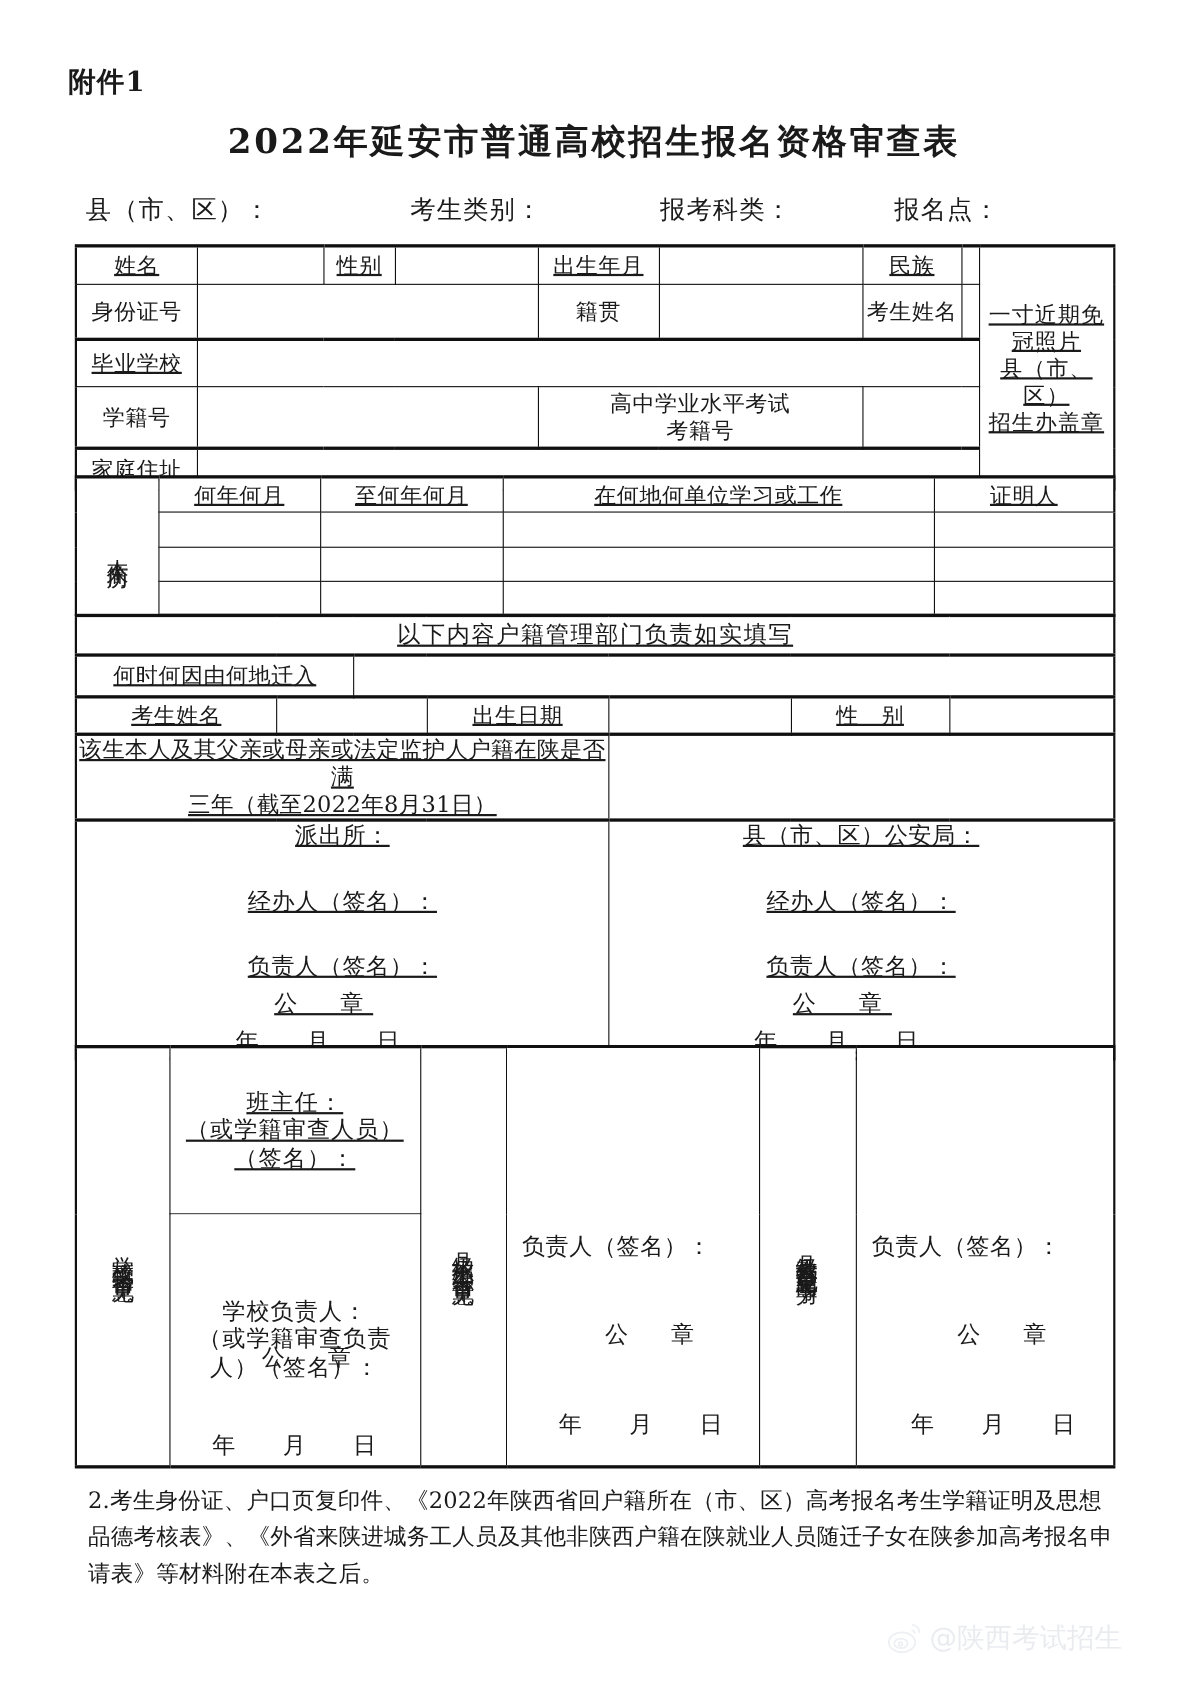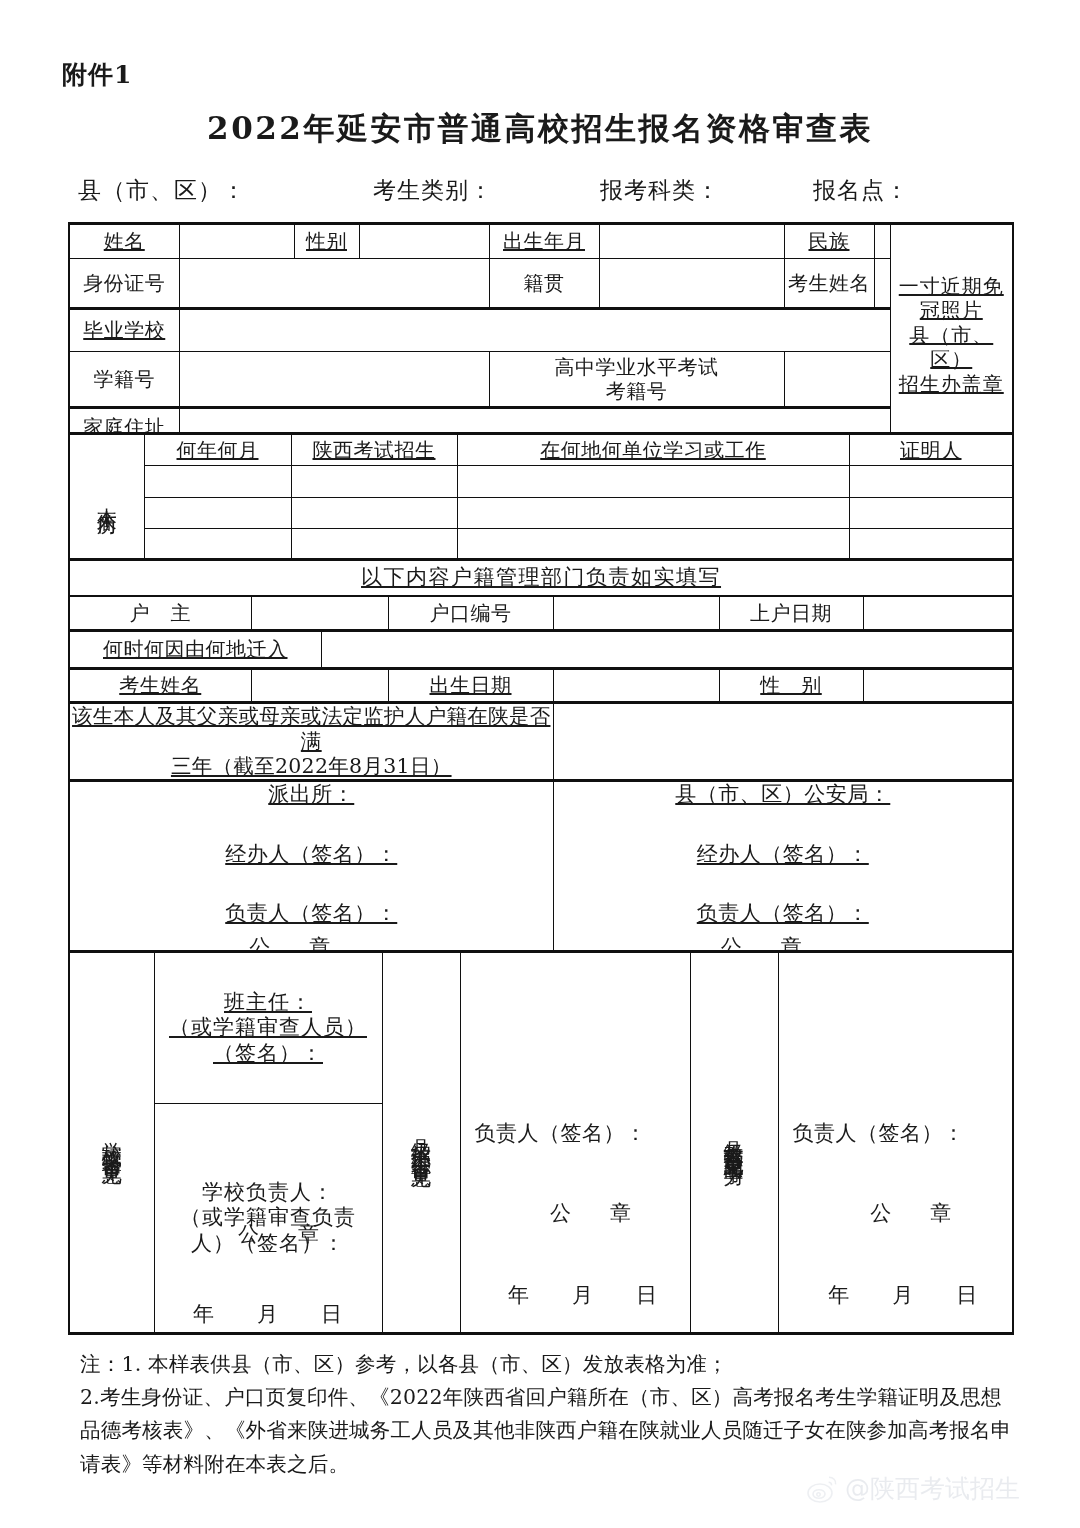--- a/index.html
+++ b/index.html
@@ -320,21 +320,21 @@
         <col style="width:392px">
       <col style="width:164px">
     </colgroup>
 
     <tbody>
         <tr style="height:32px">
       <td class="tb-left tb-top" rowspan="4">
         <span class="vert">本人简历</span>
       </td>
       <td class="lbl tb-top">何年何月</td>
-      <td class="lbl tb-top">陕西考试招生</td>
+      <td class="lbl tb-top">至何年何月</td>
       <td class="lbl tb-top">在何地何单位学习或工作</td>
       <td class="lbl tb-top tb-right">证明人</td>
     </tr>
     <tr style="height:32px">
       <td class="blank"></td>
       <td class="blank"></td>
       <td class="blank"></td>
       <td class="blank tb-right"></td>
     </tr>
     <tr style="height:31px">
@@ -361,28 +361,20 @@
       <col style="width:166px">
         <col style="width:144px">
       <col style="width:150px">
     </colgroup>
 
     <tbody>
         <tr style="height:36px">
       <td class="notice-band tb-top tb-left tb-right tb-b2" colspan="7">以下内容户籍管理部门负责如实填写</td>
     </tr>
 
-    <tr style="height:35px">
-      <td class="lbl tb-left">户　主</td>
-      <td class="blank" colspan="2"></td>
-      <td class="lbl">户口编号</td>
-      <td class="blank"></td>
-      <td class="lbl">上户日期</td>
-      <td class="blank tb-right"></td>
-    </tr>
 
     <tr style="height:38px">
       <td class="lbl tb-left tb-top" colspan="2">何时何因由何地迁入</td>
       <td class="blank tb-top tb-right" colspan="5"></td>
     </tr>
 
     <tr style="height:34px">
       <td class="lbl tb-left tb-top">考生姓名</td>
       <td class="blank tb-top" colspan="2"></td>
       <td class="lbl tb-top">出生日期</td>
@@ -462,21 +454,20 @@
         <div>（或学籍审查负责</div>
         <div>人）（签名）：</div>
         <div class="seal3">公　章</div>
         <div class="ymd3">年　月　日</div>
       </td>
     </tr>
   </tbody>
     </table>
 
   <div class="notes">
-    <div class="n1">注：1. 本样表供县（市、区）参考，以各县（市、区）发放表格为准；</div>
     <div class="n2">2.考生身份证、户口页复印件、《2022年陕西省回户籍所在（市、区）高考报名考生学籍证明及思想品德考核表》、《外省来陕进城务工人员及其他非陕西户籍在陕就业人员随迁子女在陕参加高考报名申请表》等材料附在本表之后。</div>
   </div>
 
   <div class="watermark">
     <span>
       <svg width="34" height="30" viewBox="0 0 34 30" fill="none" stroke="#c6ccd6" stroke-width="1.6">
         <ellipse cx="14" cy="19" rx="12" ry="9"></ellipse>
         <ellipse cx="13" cy="20" rx="6" ry="4.3"></ellipse>
         <circle cx="12.5" cy="20.5" r="1.7"></circle>
         <path d="M23 3.2c4.2 0 7.2 3.2 6.6 7.2"></path>

